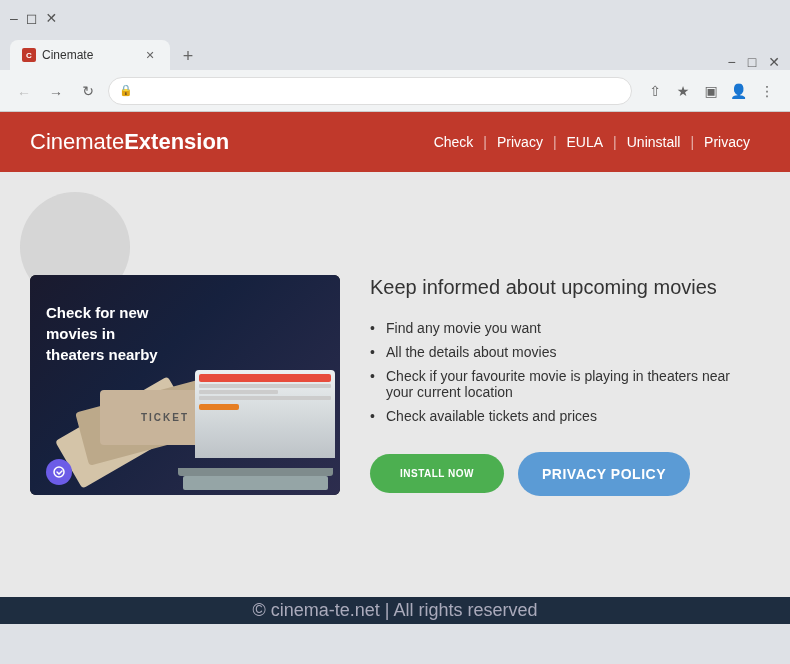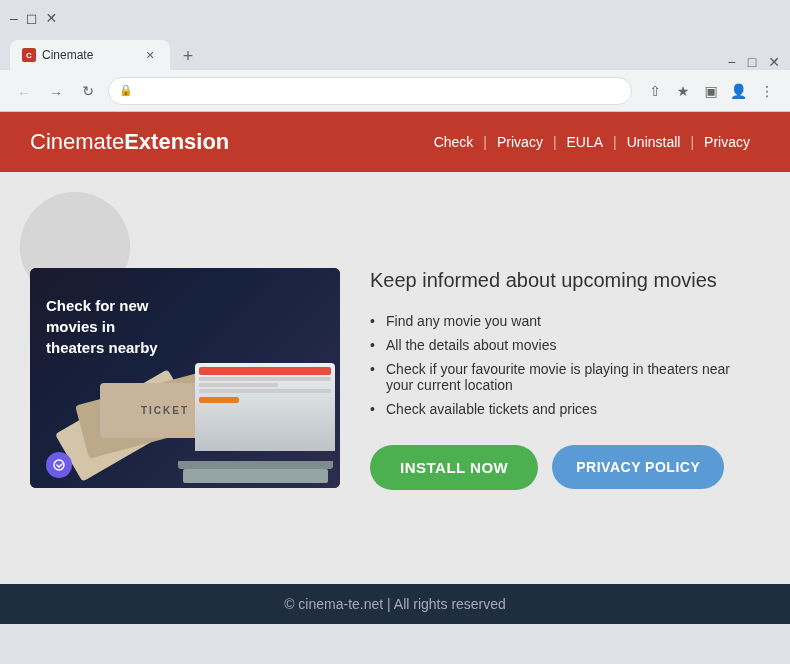--- a/index.html
+++ b/index.html
@@ -338,21 +338,21 @@
       color: #333;
     }
     .cta-buttons {
       display: flex;
       gap: 14px;
       align-items: center;
     }
     .btn-install {
       background: #4caf50;
       color: white;
-      font-size: 15px;
+      font-size: 10px;
       font-weight: bold;
       padding: 14px 30px;
       border-radius: 30px;
       border: none;
       cursor: pointer;
       letter-spacing: 0.5px;
     }
     .btn-privacy {
       background: #5b9bd5;
       color: white;
@@ -361,26 +361,26 @@
       padding: 14px 24px;
       border-radius: 30px;
       border: none;
       cursor: pointer;
       letter-spacing: 0.5px;
     }
 
     
     .site-footer {
       background: #1e2d40;
-      height: 40px;
+      height: 27px;
       display: flex;
       align-items: center;
       justify-content: center;
       color: #aab;
-      font-size: 14px;
+      font-size: 18px;
     }
   </style>
 </head>
 <body>
 
 <div class="browser-chrome">
 
   <div class="title-bar">
     <div class="window-controls" style="margin-left:0;margin-right:auto;gap:8px;">
       <span class="win-btn">–</span>

